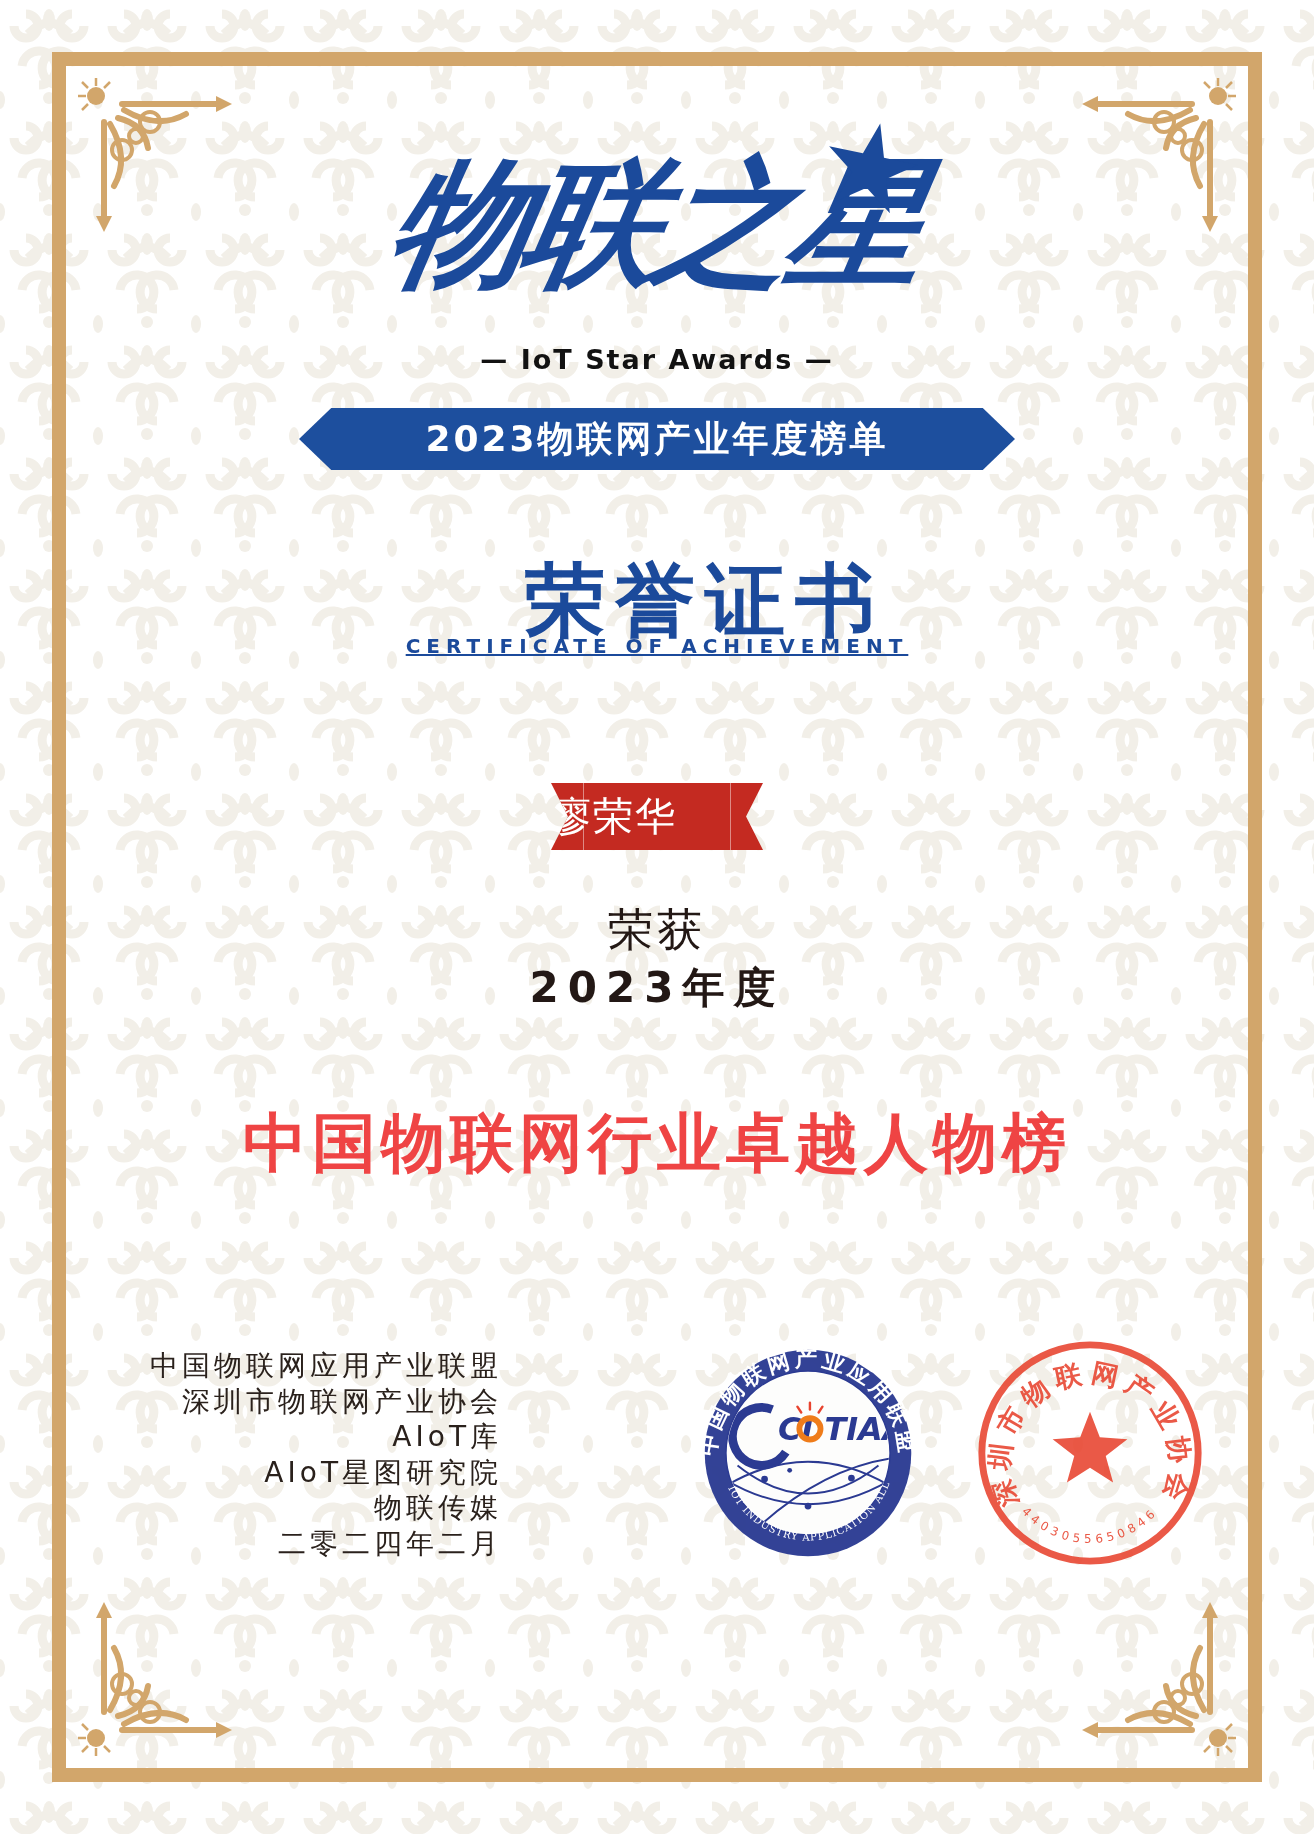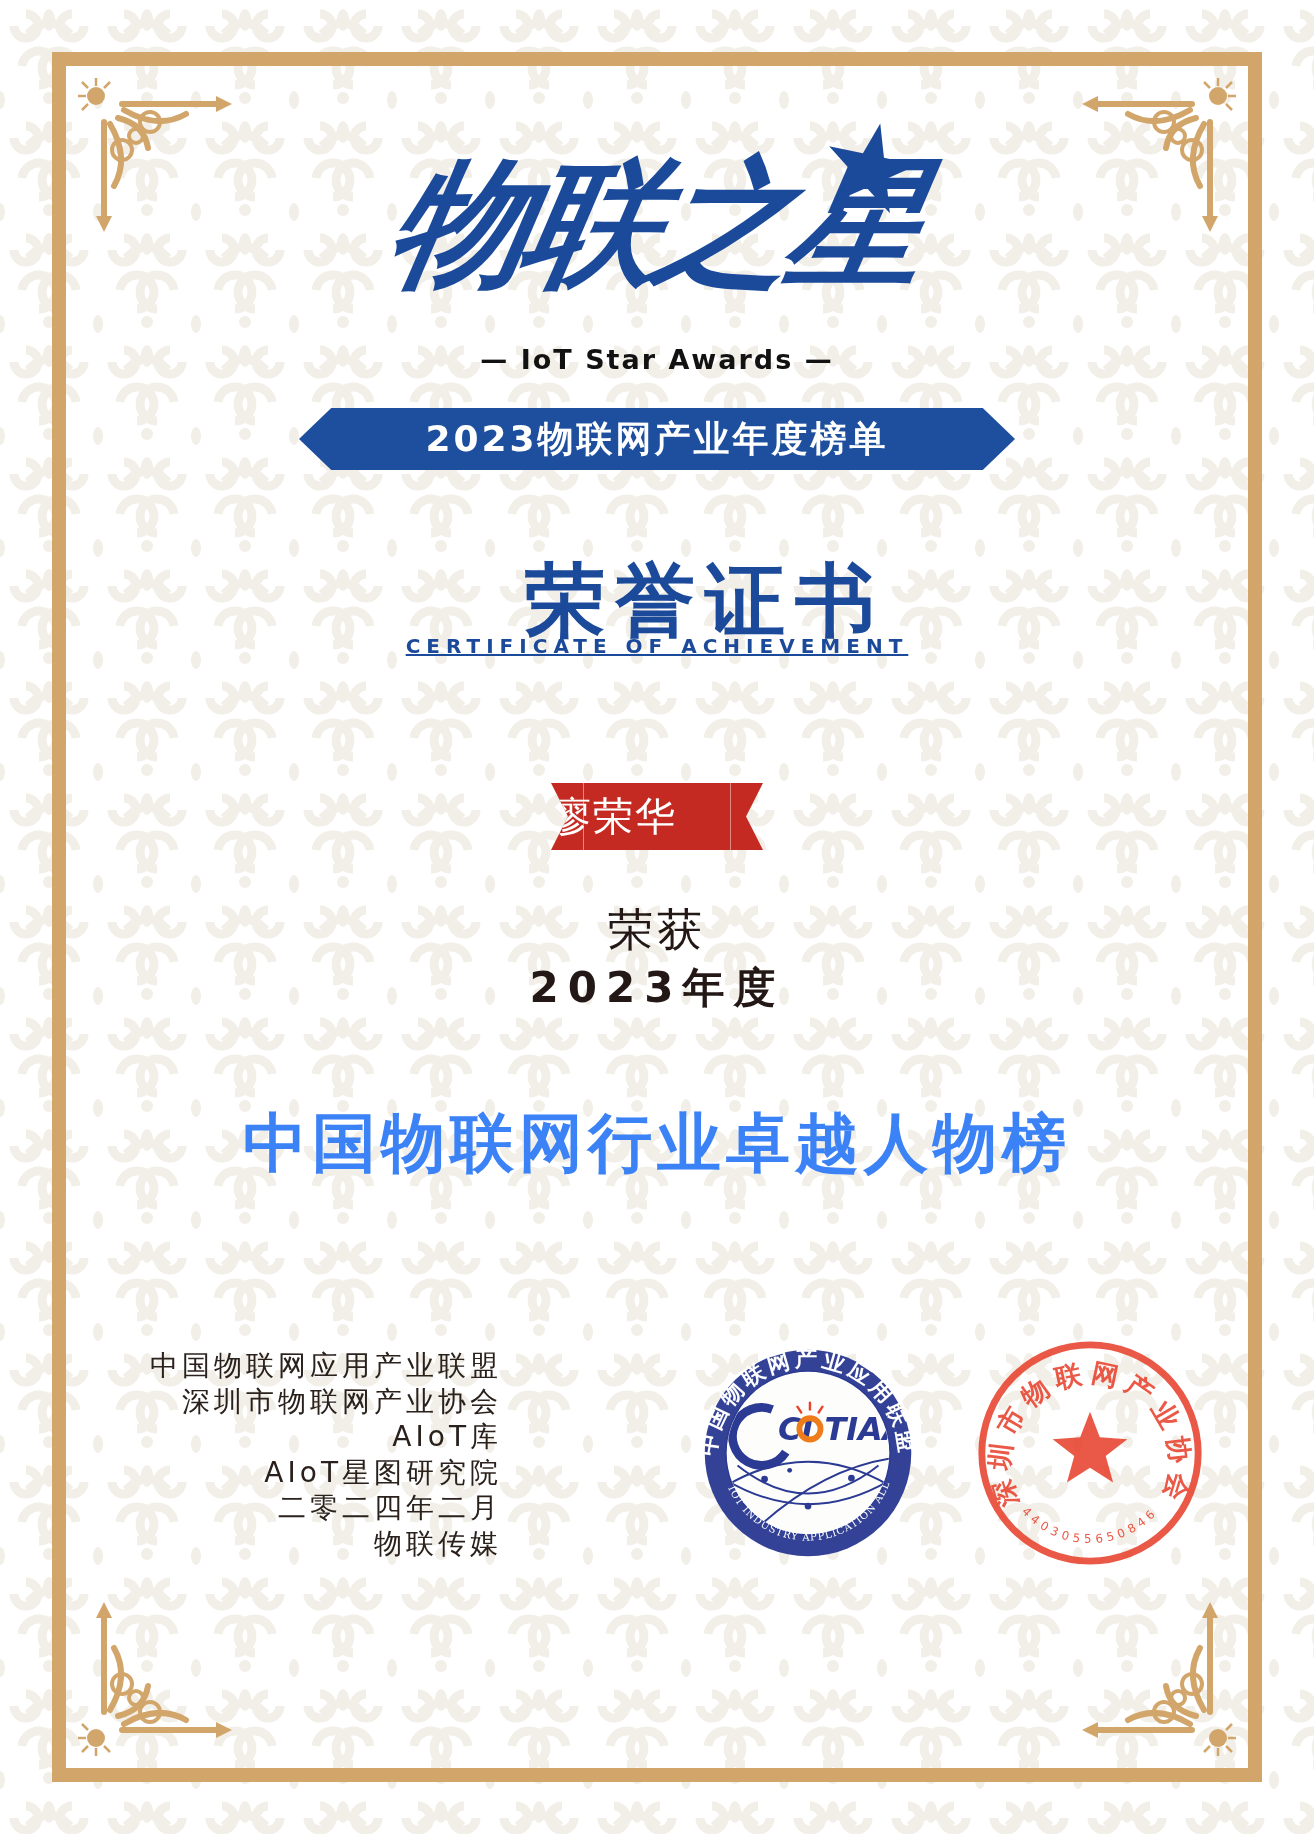--- a/index.html
+++ b/index.html
@@ -69,21 +69,21 @@
     background:rgba(255,255,255,.45);
   }
   .ribbon:before{left:32px;}
   .ribbon:after{right:32px;}
   .ribbon-name{color:#ffffff;font-size:40px;font-weight:500;letter-spacing:2px;}
 
   .award-verb{top:900px;font-size:45px;font-weight:normal;color:#231815;letter-spacing:4px;}
   .award-year{top:960px;font-size:42px;font-weight:bold;color:#231815;letter-spacing:9px;}
   .award-title{
     top:1100px;
-    font-size:64px;font-weight:900;color:#3b82f6;letter-spacing:5px;text-align:center;
+    font-size:64px;font-weight:900;color:#ef4444;letter-spacing:5px;text-align:center;
   }
 
   .issuers{
     position:absolute;left:150px;top:1348px;
     font-size:28px;color:#2a211c;letter-spacing:4px;line-height:35.5px;
     font-weight:500;text-align:right;
   }
   .seal{position:absolute;}
   .seal-blue{left:697px;top:1342px;width:222px;height:222px;}
   .seal-red{left:972px;top:1335px;width:236px;height:236px;}
@@ -242,22 +242,22 @@
 
   <div class="centered award-verb">荣获</div>
   <div class="centered award-year">2023年度</div>
   <div class="centered award-title">中国物联网行业卓越人物榜</div>
 
   <div class="issuers">
     <div>中国物联网应用产业联盟</div>
     <div>深圳市物联网产业协会</div>
     <div>AIoT库</div>
     <div>AIoT星图研究院</div>
+    <div>物联传媒</div>
     <div>二零二四年二月</div>
-    <div>物联传媒</div>
   </div>
 
   <svg class="seal seal-blue" viewBox="0 0 230 230" xmlns="http://www.w3.org/2000/svg">
     <defs>
       <path id="blueTopArc" d="M20,135 A96,96 0 1 1 210,135"></path>
       <path id="blueBottomArc" d="M31,148 A90,90 0 0 0 199,148"></path>
       <clipPath id="blueInner">
           <circle cx="115" cy="115" r="84"></circle>
         </clipPath>
     </defs>

